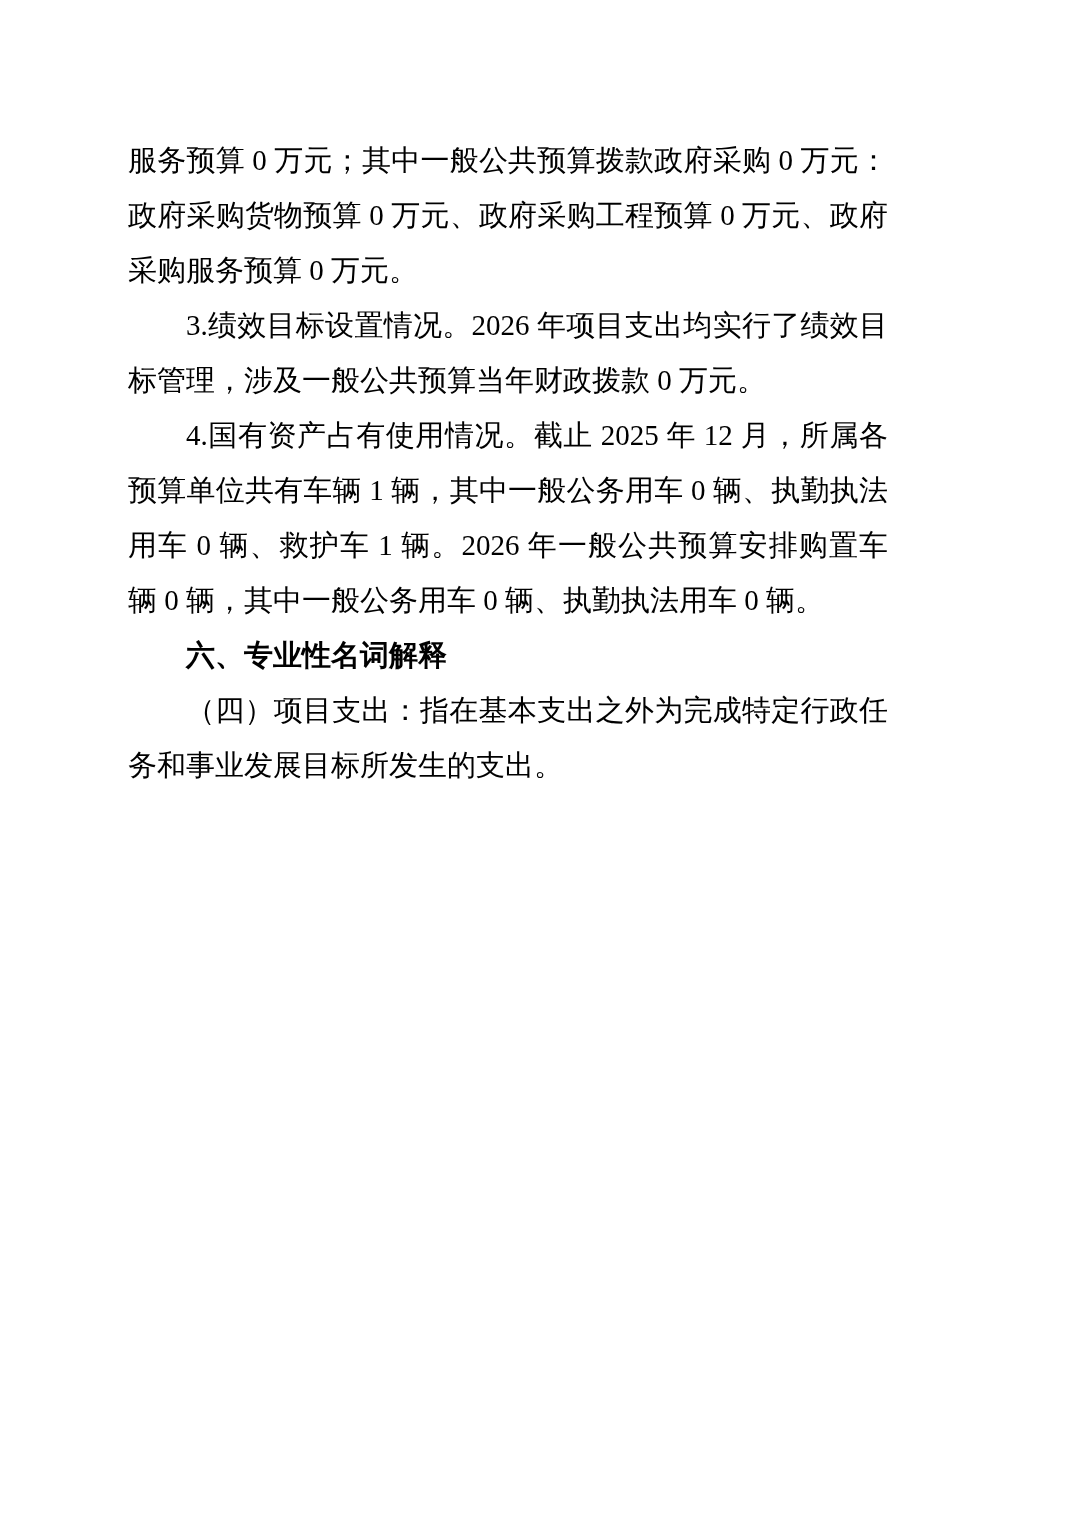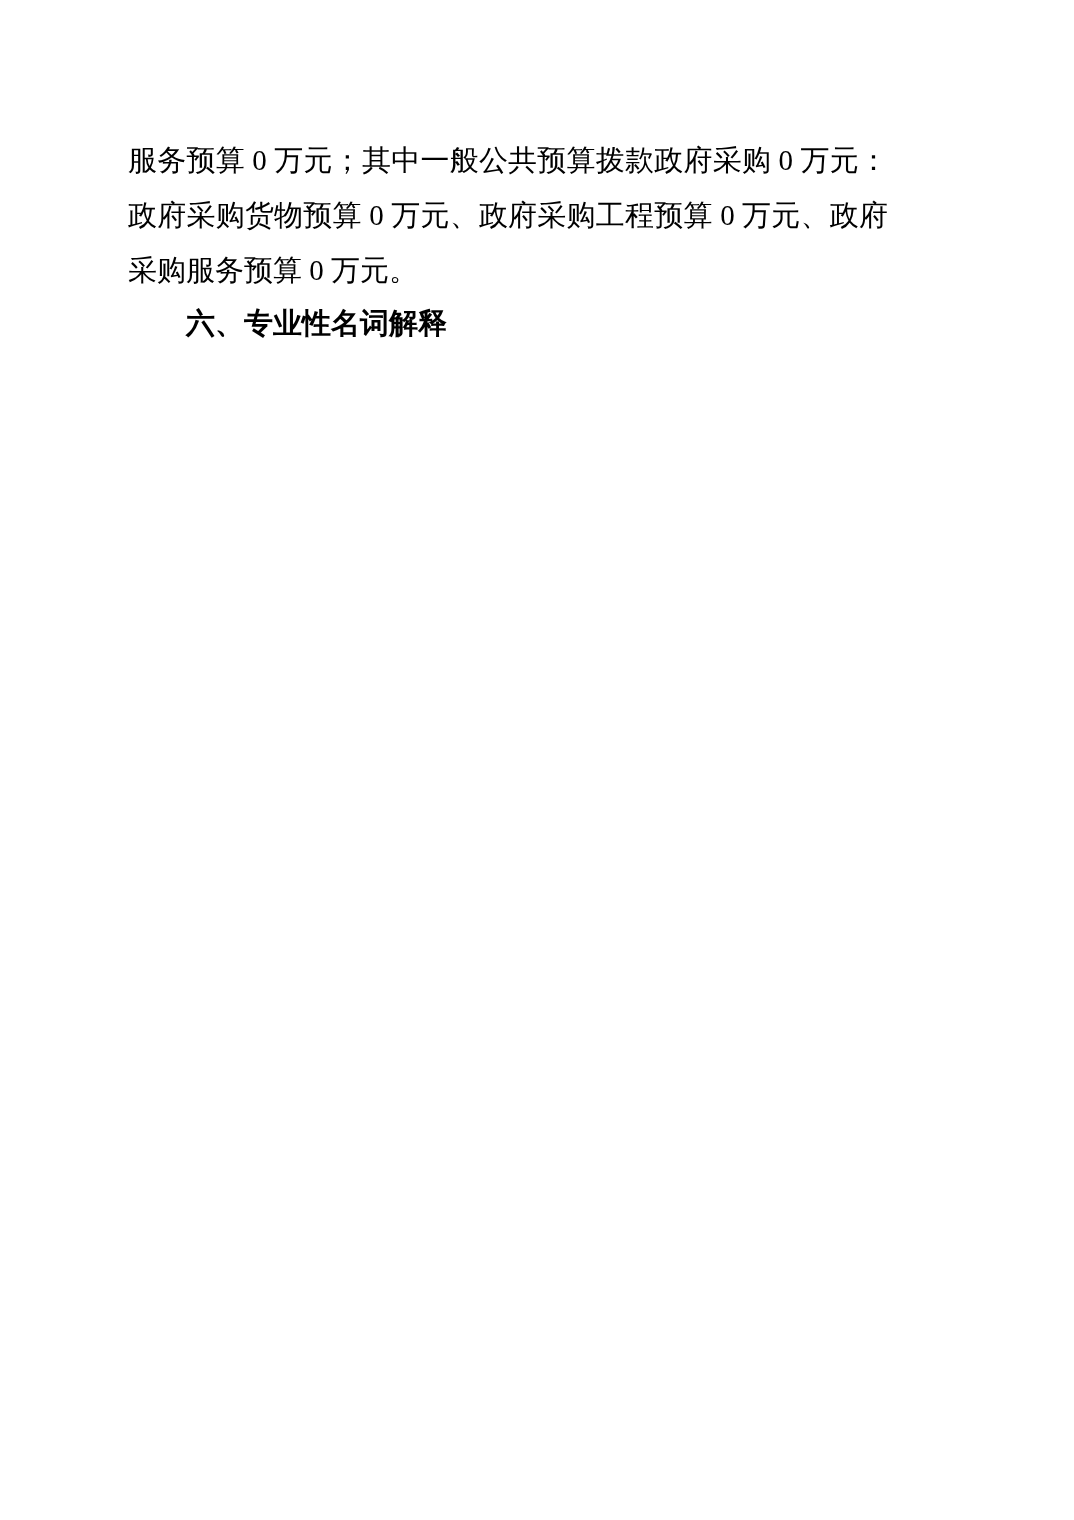--- a/index.html
+++ b/index.html
@@ -32,31 +32,34 @@
   .para.indent {
     text-indent: 2em;
   }
   .heading {
     margin: 0;
     font-size: 29px;
     line-height: 55px;
     font-weight: 700;
     text-indent: 2em;
     text-align: left;
-    font-family: Liberation Mono, monospace;
+    font-family: Liberation Sans, sans-serif;
     color: #000000;
   }
 </style>
 </head>
 <body>
 
 <main class="page">
   <p class="para">服务预算 0 万元；其中一般公共预算拨款政府采购 0 万元：政府采购货物预算 0 万元、政府采购工程预算 0 万元、政府采购服务预算 0 万元。</p>
 
+  <p class="para indent">3.绩效目标设置情况。2026 年项目支出均实行了绩效目标管理，涉及一般公共预算当年财政拨款 0 万元。</p>
 
+  <p class="para indent">4.国有资产占有使用情况。截止 2025 年 12 月，所属各预算单位共有车辆 1 辆，其中一般公务用车 0 辆、执勤执法用车 0 辆、救护车 1 辆。2026 年一般公共预算安排购置车辆 0 辆，其中一般公务用车 0 辆、执勤执法用车 0 辆。</p>
 
   <h2 class="heading">六、专业性名词解释</h2>
 
 
 
 
+  <p class="para indent">（四）项目支出：指在基本支出之外为完成特定行政任务和事业发展目标所发生的支出。</p>
 
 </main>
 
 </body></html>

